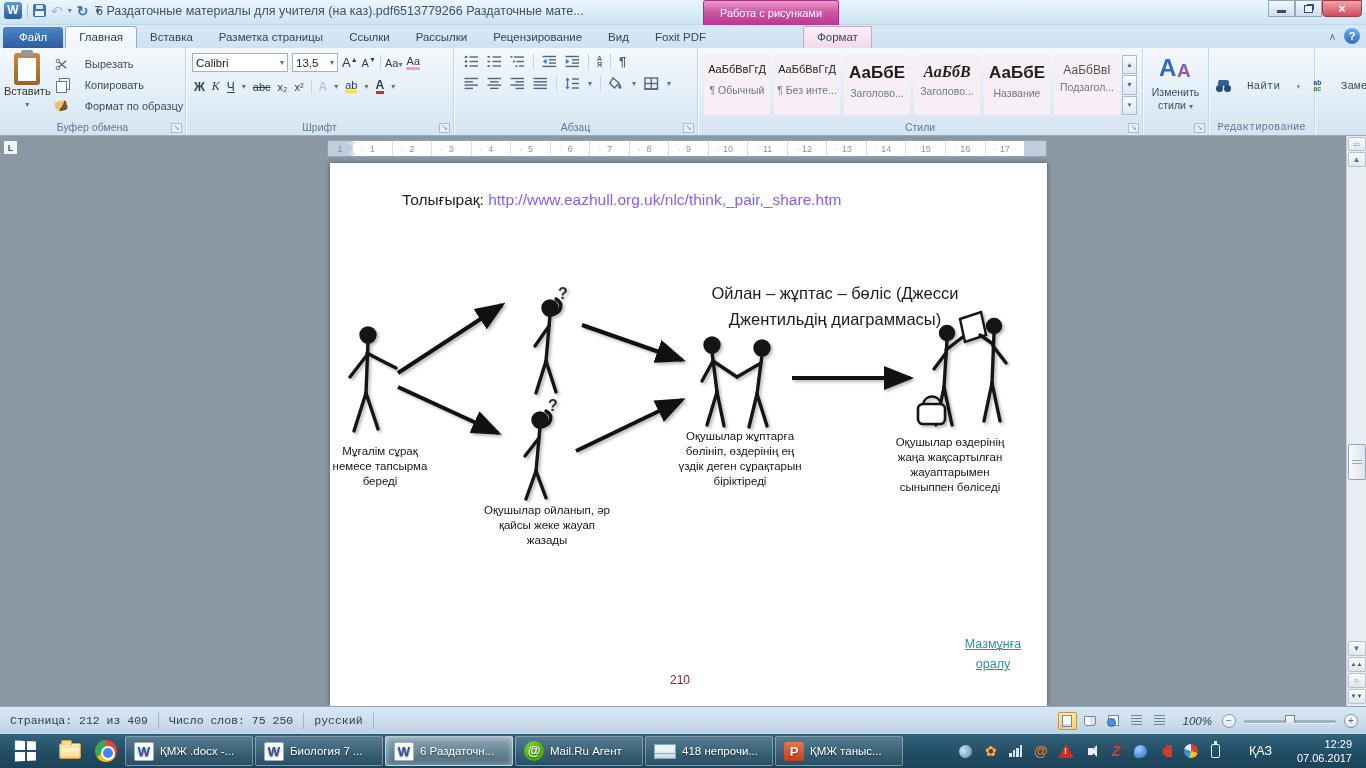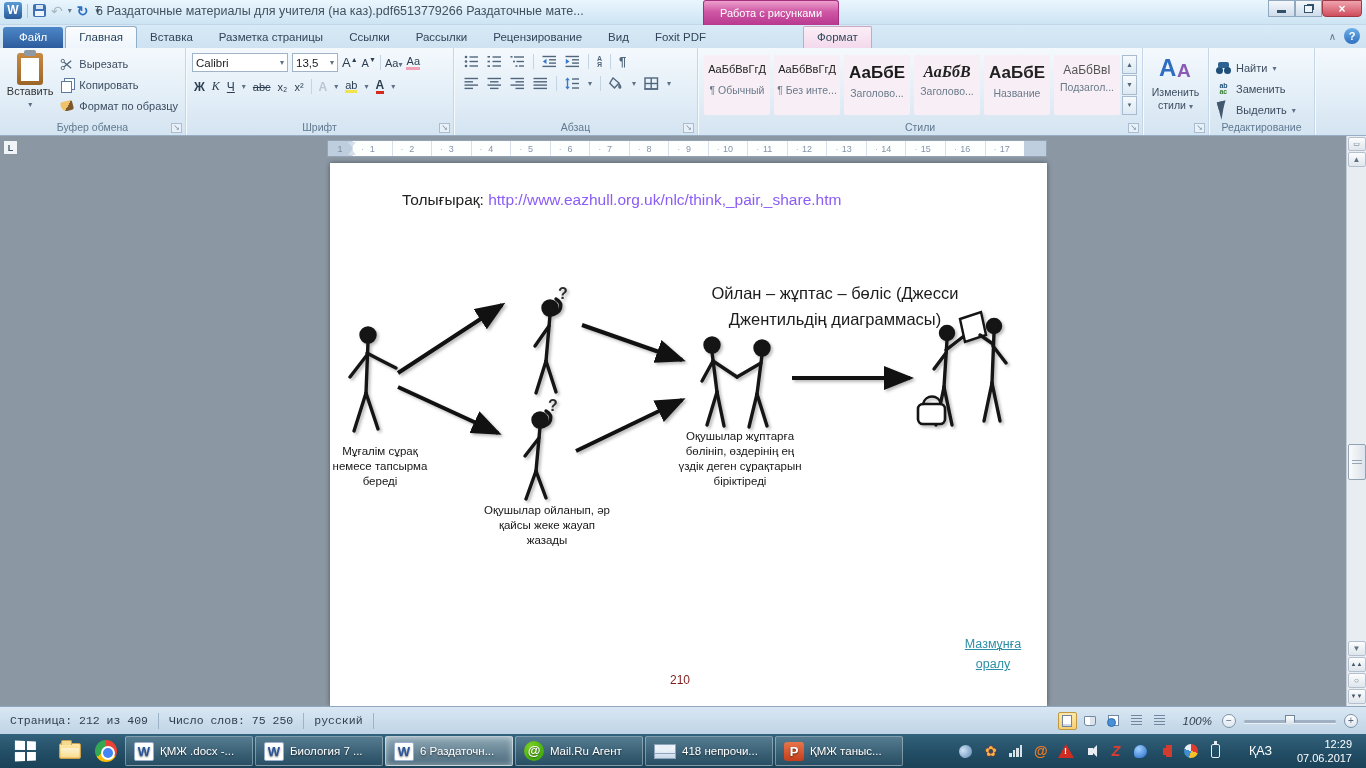--- a/index.html
+++ b/index.html
@@ -52,21 +52,21 @@
 
   
   .ribbon { position:absolute; top:48px; left:0; right:0; height:88px;
     background:linear-gradient(#f4f9fd,#e3eef7 55%,#d4e4f1);
     border-bottom:1px solid #96adc4; display:flex; }
   .rgroup { position:relative; border-right:1px solid #c5d6e6; box-shadow:1px 0 0 #f5fafd; padding:3px 4px 16px; }
   .glabel { position:absolute; bottom:2px; left:0; right:0; text-align:center;
     font-size:10.5px; color:#60798f; }
   .launcher { position:absolute; bottom:2px; right:3px; font-size:8px; color:#7d92a8;
     border:1px solid #aabdd0; padding:0 1px; line-height:8px; background:#e9f1f8; }
-  .rbtn { display:flex; align-items:center; gap:5px; padding:2px 3px; border-radius:2px; color:#3c4d60; white-space:nowrap; }
+  .rbtn { display:flex; align-items:center; gap:16px; padding:2px 3px; border-radius:2px; color:#3c4d60; white-space:nowrap; }
   .drop { font-size:8px; color:#5d7186; }
 
   
   .g-clip { width:186px; display:flex; }
   .paste-big { width:54px; text-align:center; padding-top:2px; }
   .clipboard-ic { width:26px; height:32px; margin:0 auto; background:linear-gradient(#c98a42,#9c6527);
     border-radius:3px; position:relative; }
   .clipboard-ic:before { content:""; position:absolute; left:7px; top:-3px; width:12px; height:6px;
     background:#8d9aa6; border-radius:2px; }
   .clipboard-ic:after { content:""; position:absolute; left:4px; top:5px; width:18px; height:23px; background:#fdfefe; }
@@ -117,21 +117,21 @@
     font-size:7px; color:#51667c; display:flex; align-items:center; justify-content:center; }
 
   
   .g-chg { width:66px; text-align:center; padding-top:6px; }
   .aa-ic { position:relative; height:30px; }
   .aa1 { font-size:24px; font-weight:bold; color:#2e6dc0; position:absolute; left:12px; top:0; }
   .aa2 { font-size:19px; font-weight:bold; color:#8a5bb5; position:absolute; left:30px; top:6px; }
   .chg-lbl { font-size:10.5px; color:#3c4d60; line-height:1.25; margin-top:2px; }
 
   
-  .g-edit { width:106px; display:flex; flex-direction:column; gap:3px; padding-top:11px; }
+  .g-edit { width:106px; display:flex; flex-direction:row; gap:3px; padding-top:5px;font-family:Liberation Mono, monospace; }
   .binoc { position:relative; width:15px; height:12px; }
   .binoc:before,.binoc:after { content:""; position:absolute; bottom:0; width:7px; height:7px;
     border-radius:50%; background:#1f4e79; }
   .binoc:before{ left:0; } .binoc:after{ right:0; }
   .binoc i { position:absolute; top:0; left:2px; right:2px; height:6px; background:#2d6293; border-radius:2px; }
   .repl-ic { font-size:7px; line-height:6px; font-weight:bold; }
   .repl-ic .r1{ color:#1f4e79; } .repl-ic .r2{ color:#3a7d34; }
   .cursor-ic { width:0; height:0; border-left:5px solid #43596e; border-right:4px solid transparent;
     border-bottom:11px solid transparent; border-top:7px solid #43596e; transform:rotate(-15deg); }
 
@@ -740,20 +740,21 @@
           <path d="M593,241 C595,231 609,231 611,241" stroke-width="2.4"></path>
         </g>
 
         <text x="228" y="136" font-size="16" font-weight="bold" fill="#2b2b2b">?</text>
         <text x="218" y="248" font-size="16" font-weight="bold" fill="#2b2b2b">?</text>
       </svg>
 
       <div class="cap cap2">Оқушылар ойланып, әр қайсы жеке жауап жазады</div>
       <div class="cap cap1">Мұғалім сұрақ немесе тапсырма береді</div>
       <div class="cap cap3">Оқушылар жұптарға бөлініп, өздерінің ең үздік деген сұрақтарын біріктіреді</div>
+      <div class="cap cap4">Оқушылар өздерінің жаңа жақсартылған жауаптарымен сыныппен бөліседі</div>
 
       <a class="back-link">Мазмұнға оралу</a>
       <div class="pagenum">210</div>
     </div>
 
     <div class="vscroll">
       <div class="vbtn rultog">▭</div>
       <div class="vbtn">▲</div>
       <div class="vthumb">
           <i></i>

